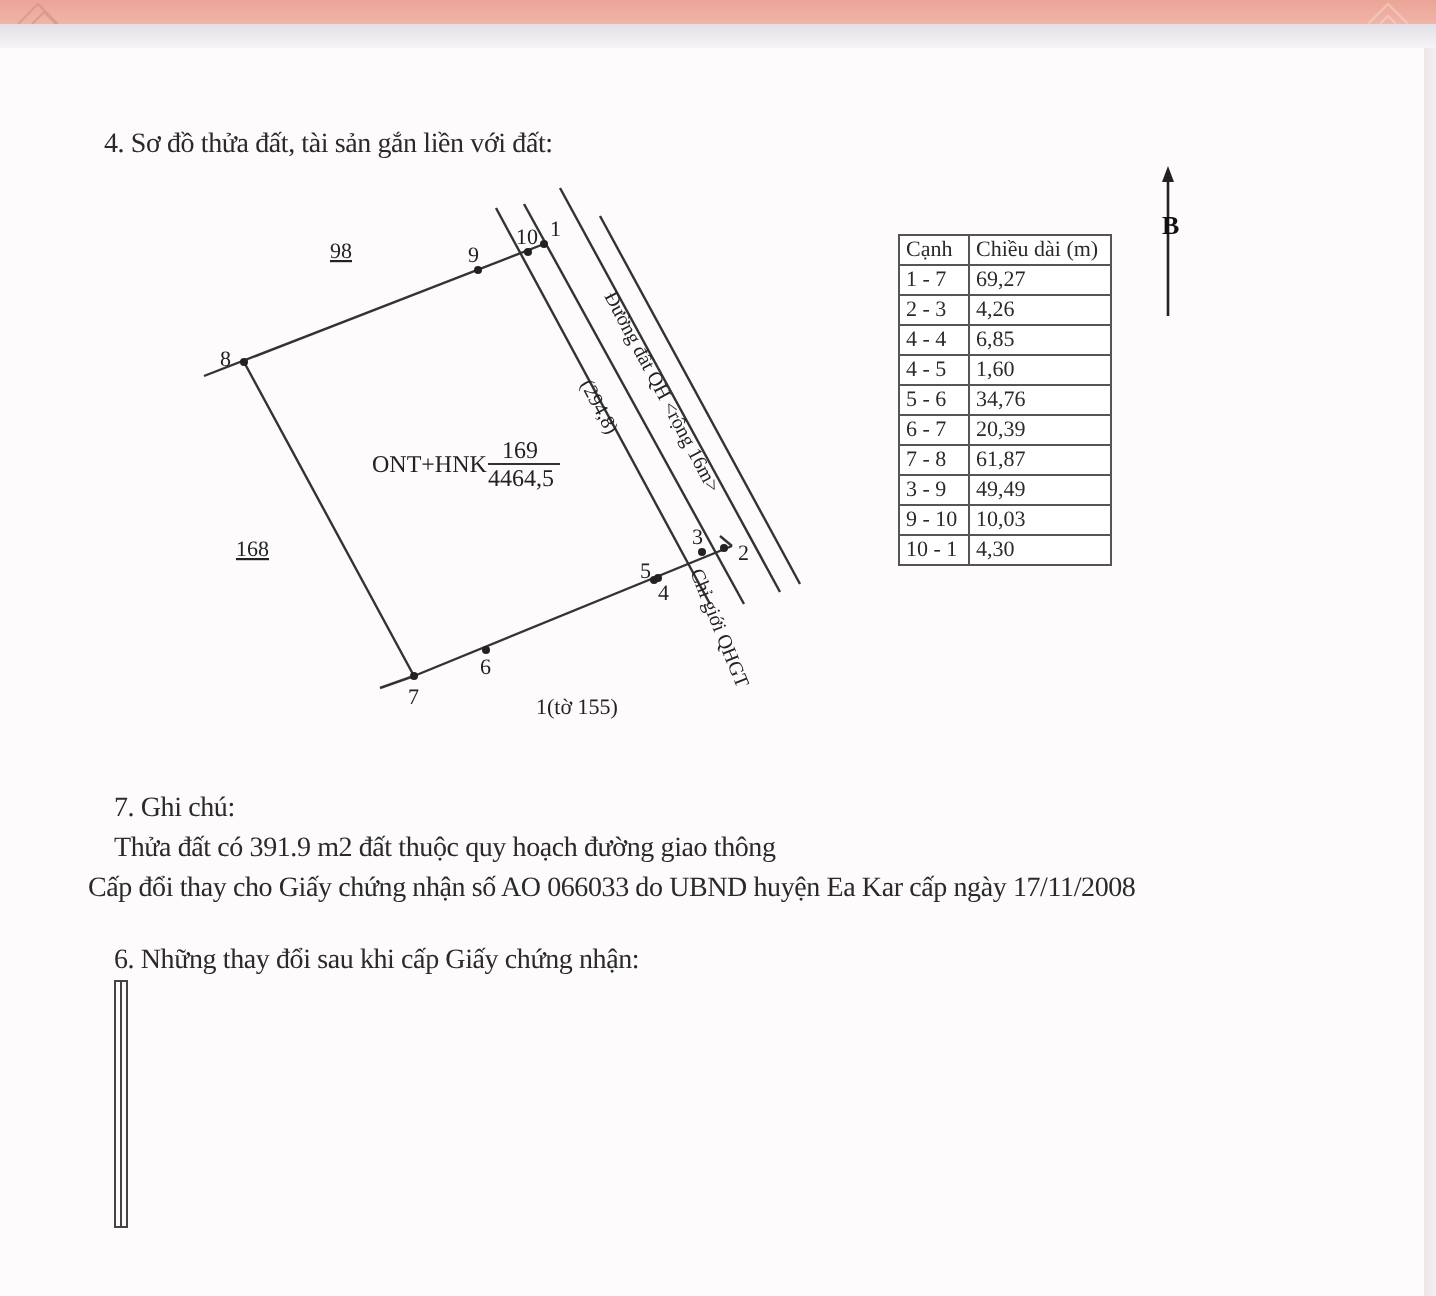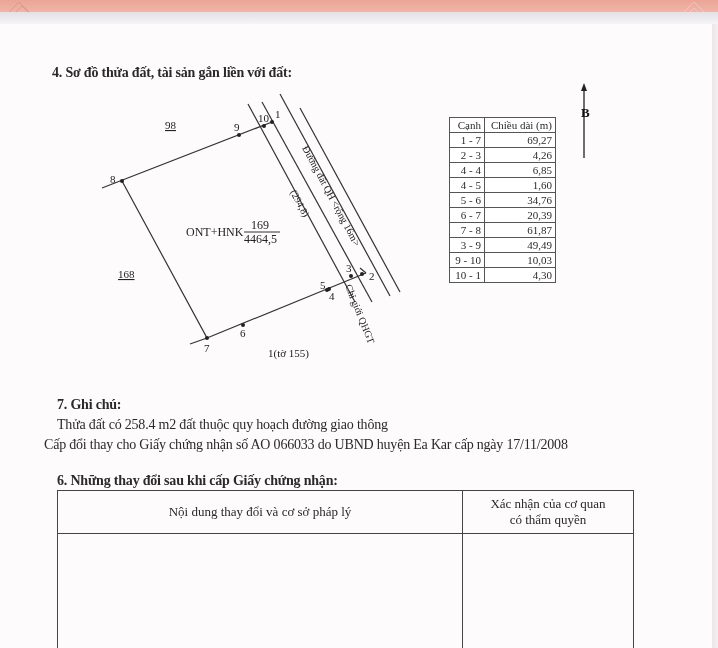--- a/index.html
+++ b/index.html
@@ -19,30 +19,30 @@
     .corner { position:absolute; top:0; width:40px; height:12px; opacity:.5; }
     .corner.left { left:4px; } .corner.right { right:4px; }
     .page {
       position:absolute; left:0; top:24px; width:712px; height:624px;
       background:#fdfbfc; border-right:1px solid #d9d6d9;
     }
     .right-edge {
       position:absolute; right:0; top:24px; width:6px; height:624px;
       background:linear-gradient(90deg,#ece6e9,#f7eff2);
     }
-    .heading { position:absolute; font-weight:bold; font-size:14px; letter-spacing:-0.2px;text-align:right; }
+    .heading { position:absolute; font-weight:normal; font-size:14px; letter-spacing:-0.2px;text-align:right; }
     .plain { position:absolute; font-size:14px; letter-spacing:-0.2px; }
     svg text { font-family:"Liberation Serif", serif; }
     table.edges {
       position:absolute; left:449px; top:117px; border-collapse:collapse;
       font-size:11px; background:#fff;
     }
     table.edges td, table.edges th {
       border:1px solid #555; padding:0 3px; height:14px; line-height:14px;
-      font-weight:normal; text-align:right;
+      font-weight:normal; text-align:left;
     }
     table.edges th:first-child, table.edges td:first-child { width:28px; }
     table.edges th:last-child, table.edges td:last-child { width:64px; }
     table.changes {
       position:absolute; left:57px; top:490px; border-collapse:collapse;
       font-size:13px;
     }
     table.changes th {
       border:1px solid #444; font-weight:normal; height:40px; line-height:16px;
     }
@@ -167,31 +167,24 @@
         <td>10,03</td>
       </tr>
     <tr>
         <td>10 - 1</td>
         <td>4,30</td>
       </tr>
   </tbody>
 </table>
 
 <div class="heading" style="left:57px;top:397px;">7. Ghi chú:</div>
-<div class="plain" style="left:57px;top:417px;">Thửa đất có 258.4 m2 đất thuộc quy hoạch đường giao thông</div>
+<div class="plain" style="left:57px;top:417px;">Thửa đất có 391.9 m2 đất thuộc quy hoạch đường giao thông</div>
 <div class="plain" style="left:44px;top:437px;">Cấp đổi thay cho Giấy chứng nhận số AO 066033 do UBND huyện Ea Kar cấp ngày 17/11/2008</div>
 
 <div class="heading" style="left:57px;top:473px;">6. Những thay đổi sau khi cấp Giấy chứng nhận:</div>
 <table class="changes">
   <tbody>
-      <tr>
-    <th class="col1">Nội dung thay đổi và cơ sở pháp lý</th>
-    <th class="col2">
-      <div>Xác nhận của cơ quan</div>
-      <div>có thẩm quyền</div>
-    </th>
-  </tr>
   <tr>
     <td></td>
     <td></td>
   </tr>
 </tbody>
   </table>
 
 </body></html>

